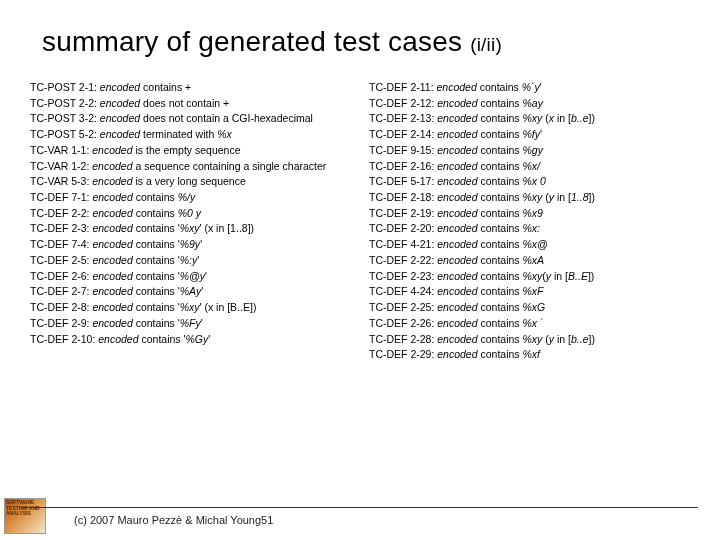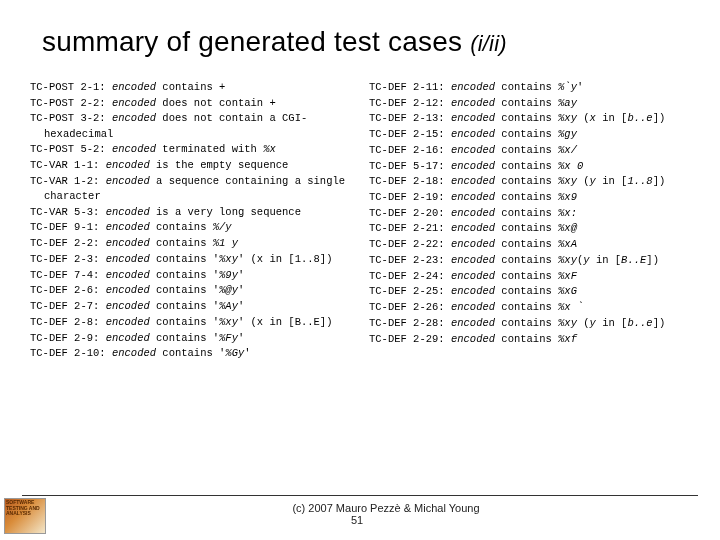--- a/index.html
+++ b/index.html
@@ -18,52 +18,49 @@
     box-sizing: border-box;
     height: 100%;
   }
   .title {
     font-size: 28px;
     font-weight: normal;
     margin: 8px 0 22px 12px;
     letter-spacing: 0.2px;
   }
   .title .sub {
-    font-size: 22px;
-    font-style: italic;
+    font-size: 19px;
   }
   .columns {
     display: flex;
     gap: 18px;
     font-size: 10.5px;
     line-height: 1.45;
   }
   .col {
     flex: 1;
-    font-family: Liberation Mono, monospace;
   }
   .tc {
     text-indent: -14px;
     padding-left: 14px;
     margin-bottom: 0.5px;
   }
   .tc .id { }
   .tc em { font-style: italic; }
   .footer {
     position: absolute;
     bottom: 14px;
     left: 0;
     right: 0;
     border-top: 1.5px solid #333;
     margin: 0 22px;
     padding-top: 6px;
     display: flex;
     align-items: center;
     font-size: 11px;
-    flex-direction: column;
   }
   .logo {
     position: absolute;
     left: 4px;
     bottom: 6px;
     width: 42px;
     height: 36px;
     background: linear-gradient(135deg,#b85a1f 0%,#d98c3a 40%,#f3e6c9 100%);
     border: 1px solid #999;
     font-size: 5px;
@@ -88,44 +85,46 @@
 
   <div class="columns">
     <div class="col" id="col-left">
         <div class="tc"><span class="id">TC-POST 2-1:</span> <em>encoded</em> contains +</div>
         <div class="tc"><span class="id">TC-POST 2-2:</span> <em>encoded</em> does not contain +</div>
         <div class="tc"><span class="id">TC-POST 3-2:</span> <em>encoded</em> does not contain a CGI-hexadecimal</div>
         <div class="tc"><span class="id">TC-POST 5-2:</span> <em>encoded</em> terminated with <em>%x</em></div>
         <div class="tc"><span class="id">TC-VAR 1-1:</span> <em>encoded</em> is the empty sequence</div>
         <div class="tc"><span class="id">TC-VAR 1-2:</span> <em>encoded</em> a sequence containing a single character</div>
         <div class="tc"><span class="id">TC-VAR 5-3:</span> <em>encoded</em> is a very long sequence</div>
-        <div class="tc"><span class="id">TC-DEF 9-1:</span> <em>encoded</em> contains <em>%/y</em></div>
-        <div class="tc"><span class="id">TC-DEF 2-2:</span> <em>encoded</em> contains <em>%1 y</em></div>
+        <div class="tc"><span class="id">TC-DEF 7-1:</span> <em>encoded</em> contains <em>%/y</em></div>
+        <div class="tc"><span class="id">TC-DEF 2-2:</span> <em>encoded</em> contains <em>%0 y</em></div>
         <div class="tc"><span class="id">TC-DEF 2-3:</span> <em>encoded</em> contains '<em>%xy</em>' (x in [1..8])</div>
         <div class="tc"><span class="id">TC-DEF 7-4:</span> <em>encoded</em> contains '<em>%9y</em>'</div>
+        <div class="tc"><span class="id">TC-DEF 2-5:</span> <em>encoded</em> contains '<em>%:y</em>'</div>
         <div class="tc"><span class="id">TC-DEF 2-6:</span> <em>encoded</em> contains '<em>%@y</em>'</div>
         <div class="tc"><span class="id">TC-DEF 2-7:</span> <em>encoded</em> contains '<em>%Ay</em>'</div>
         <div class="tc"><span class="id">TC-DEF 2-8:</span> <em>encoded</em> contains '<em>%xy</em>' (x in [B..E])</div>
         <div class="tc"><span class="id">TC-DEF 2-9:</span> <em>encoded</em> contains '<em>%Fy</em>'</div>
         <div class="tc"><span class="id">TC-DEF 2-10:</span> <em>encoded</em> contains '<em>%Gy</em>'</div>
       </div>
     <div class="col" id="col-right">
         <div class="tc"><span class="id">TC-DEF 2-11:</span> <em>encoded</em> contains <em>%`y</em>'</div>
         <div class="tc"><span class="id">TC-DEF 2-12:</span> <em>encoded</em> contains <em>%ay</em></div>
         <div class="tc"><span class="id">TC-DEF 2-13:</span> <em>encoded</em> contains <em>%xy</em> (<em>x</em> in [<em>b..e</em>])</div>
-        <div class="tc"><span class="id">TC-DEF 2-15:</span> <em>encoded</em> contains <em>%gy</em></div>
+        <div class="tc"><span class="id">TC-DEF 2-14:</span> <em>encoded</em> contains <em>%fy</em>'</div>
+        <div class="tc"><span class="id">TC-DEF 9-15:</span> <em>encoded</em> contains <em>%gy</em></div>
         <div class="tc"><span class="id">TC-DEF 2-16:</span> <em>encoded</em> contains <em>%x/</em></div>
         <div class="tc"><span class="id">TC-DEF 5-17:</span> <em>encoded</em> contains <em>%x 0</em></div>
         <div class="tc"><span class="id">TC-DEF 2-18:</span> <em>encoded</em> contains <em>%xy</em> (<em>y</em> in [<em>1..8</em>])</div>
         <div class="tc"><span class="id">TC-DEF 2-19:</span> <em>encoded</em> contains <em>%x9</em></div>
         <div class="tc"><span class="id">TC-DEF 2-20:</span> <em>encoded</em> contains <em>%x:</em></div>
-        <div class="tc"><span class="id">TC-DEF 2-21:</span> <em>encoded</em> contains <em>%x@</em></div>
+        <div class="tc"><span class="id">TC-DEF 4-21:</span> <em>encoded</em> contains <em>%x@</em></div>
         <div class="tc"><span class="id">TC-DEF 2-22:</span> <em>encoded</em> contains <em>%xA</em></div>
         <div class="tc"><span class="id">TC-DEF 2-23:</span> <em>encoded</em> contains <em>%xy</em>(<em>y</em> in [<em>B..E</em>])</div>
-        <div class="tc"><span class="id">TC-DEF 2-24:</span> <em>encoded</em> contains <em>%xF</em></div>
+        <div class="tc"><span class="id">TC-DEF 4-24:</span> <em>encoded</em> contains <em>%xF</em></div>
         <div class="tc"><span class="id">TC-DEF 2-25:</span> <em>encoded</em> contains <em>%xG</em></div>
         <div class="tc"><span class="id">TC-DEF 2-26:</span> <em>encoded</em> contains <em>%x `</em></div>
         <div class="tc"><span class="id">TC-DEF 2-28:</span> <em>encoded</em> contains <em>%xy</em> (<em>y</em> in [<em>b..e</em>])</div>
         <div class="tc"><span class="id">TC-DEF 2-29:</span> <em>encoded</em> contains <em>%xf</em></div>
       </div>
   </div>
 </div>
 
 <div class="logo">
   <span>SOFTWARE TESTING AND ANALYSIS</span>

